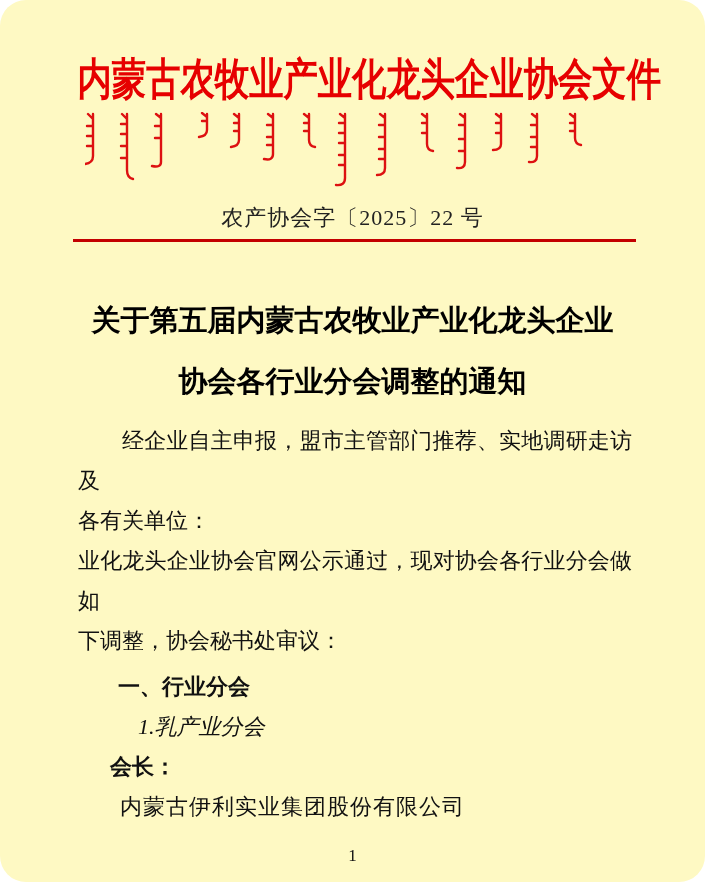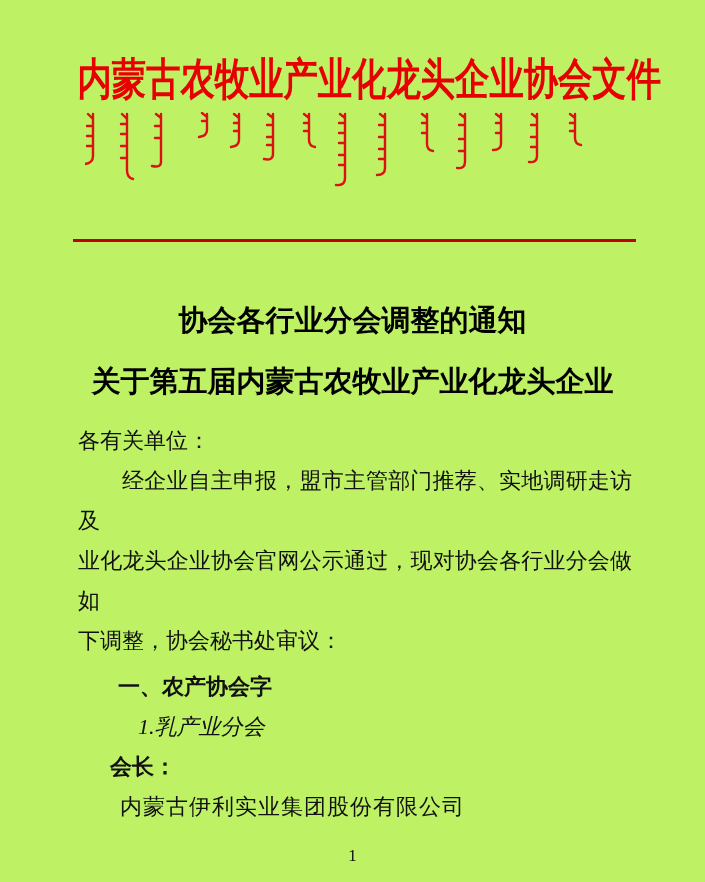--- a/index.html
+++ b/index.html
@@ -1,20 +1,21 @@
 <!DOCTYPE html>
 <html><head>
 <meta charset="utf-8">
 <style>
   html,body { margin:0; padding:0; background:#ffffff; }
   .page {
     position:relative; width:705px; height:882px; margin:0 auto;
-    background:#bef264; overflow:hidden;
+    background:#fef9c3; overflow:hidden;
     font-family:"Liberation Serif","DejaVu Serif",serif;
     color:#1a1a1a;
+    border-radius:26px;
   }
 
   
   .red-head {
     position:absolute; top:50px; left:0; width:705px;
     text-align:center; white-space:nowrap;
     font-size:44px; font-weight:bold; color:#e60000;
     transform:scaleX(0.78); transform-origin:center;
     letter-spacing:0px;
   }
@@ -78,34 +79,35 @@
       M224,6 l-5,-4 M224,2 v26 q0,6 6,7 M224,11 h-5 M224,19 h-5
       M260,6 l-5,-4 M260,2 v64 q0,8 -9,7 M260,11 h-6 M260,21 h-6 M260,31 h-6 M260,43 h-6 M260,53 h-6
       M300,6 l-5,-4 M300,2 v54 q0,7 -8,7 M300,13 h-6 M300,25 h-6 M300,37 h-6 M300,47 h-6
       M342,6 l-5,-4 M342,2 v30 q0,6 6,7 M342,11 h-5 M342,21 h-5
       M380,6 l-5,-4 M380,2 v48 q0,7 -8,6 M380,13 h-6 M380,27 h-6 M380,39 h-6
       M416,6 l-5,-4 M416,2 v30 q0,6 -8,6 M416,11 h-5 M416,21 h-5
       M452,6 l-5,-4 M452,2 v42 q0,7 -8,6 M452,13 h-6 M452,25 h-6 M452,35 h-6
       M490,6 l-5,-4 M490,2 v24 q0,6 6,7 M490,11 h-5 M490,19 h-5"></path>
   </svg>
 
+  <div class="doc-no">农产协会字〔2025〕22 号</div>
 
   <div class="red-line"></div>
 
   <div class="title">
+    <div>关于第五届内蒙古农牧业产业化龙头企业</div>
     <div>协会各行业分会调整的通知</div>
-    <div>关于第五届内蒙古农牧业产业化龙头企业</div>
   </div>
 
   <div class="body">
+    <div class="pline just indent">经企业自主申报，盟市主管部门推荐、实地调研走访及</div>
     <div class="pline">各有关单位：</div>
-    <div class="pline just indent">经企业自主申报，盟市主管部门推荐、实地调研走访及</div>
     <div class="pline just">业化龙头企业协会官网公示通过，现对协会各行业分会做如</div>
     <div class="pline">下调整，协会秘书处审议：</div>
-    <div class="section">一、农产协会字</div>
+    <div class="section">一、行业分会</div>
     <div class="sub">1.乳产业分会</div>
     <div class="role">会长：</div>
     <div class="company">内蒙古伊利实业集团股份有限公司</div>
 
   </div>
 
   <div class="page-num">1</div>
 
 </div>
 

